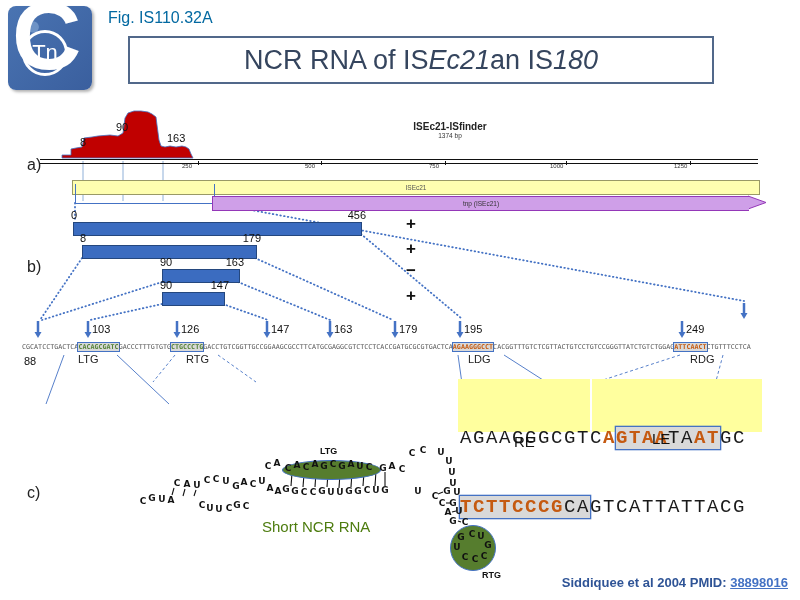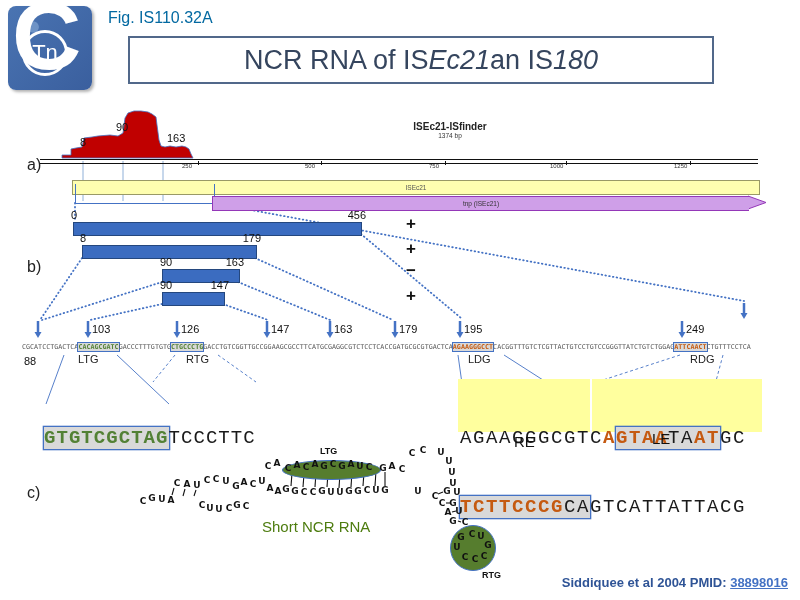--- a/index.html
+++ b/index.html
@@ -213,21 +213,20 @@
   <div id="box-labels">
       <div class="box-label" style="left: 78px; top: 353px;">LTG</div>
       <div class="box-label" style="left: 186px; top: 353px;">RTG</div>
       <div class="box-label" style="left: 468px; top: 353px;">LDG</div>
       <div class="box-label" style="left: 690px; top: 353px;">RDG</div>
     </div>
 
   <div class="yellow-bg" style="left:458px;top:379px;width:132px;height:53px"></div>
   <div class="yellow-bg" style="left:592px;top:379px;width:170px;height:53px"></div>
   <div id="big-left" class="abs bigseq">
-    <div id="bl2"><span class="seqbox"><span class="c-grn">GTGTCGCTAG</span></span><span class="c-blk">TCCCTTC</span></div>
   </div>
   <div id="big-right" class="abs bigseq">
     <div id="br1"><span class="c-blk">AGAAGGGCGTC</span><span class="c-org">A</span><span class="seqbox"><span class="c-org">GTAA</span><span class="c-blk">TA</span><span class="c-org">AT</span></span><span class="c-blk">GC</span></div>
     <div id="br2"><span class="seqbox"><span class="c-org">TCTTCCCG</span><span class="c-blk">CA</span></span><span class="c-blk">GTCATTATTACG</span></div>
   </div>
   <div class="end-label" style="left:514px;top:433px">RE</div>
   <div class="end-label" style="left:652px;top:430px">LE</div>
 
   <div class="abs panel-label" style="left:27px;top:484px">c)</div>
   <div id="ltg-oval" class="abs"></div>

